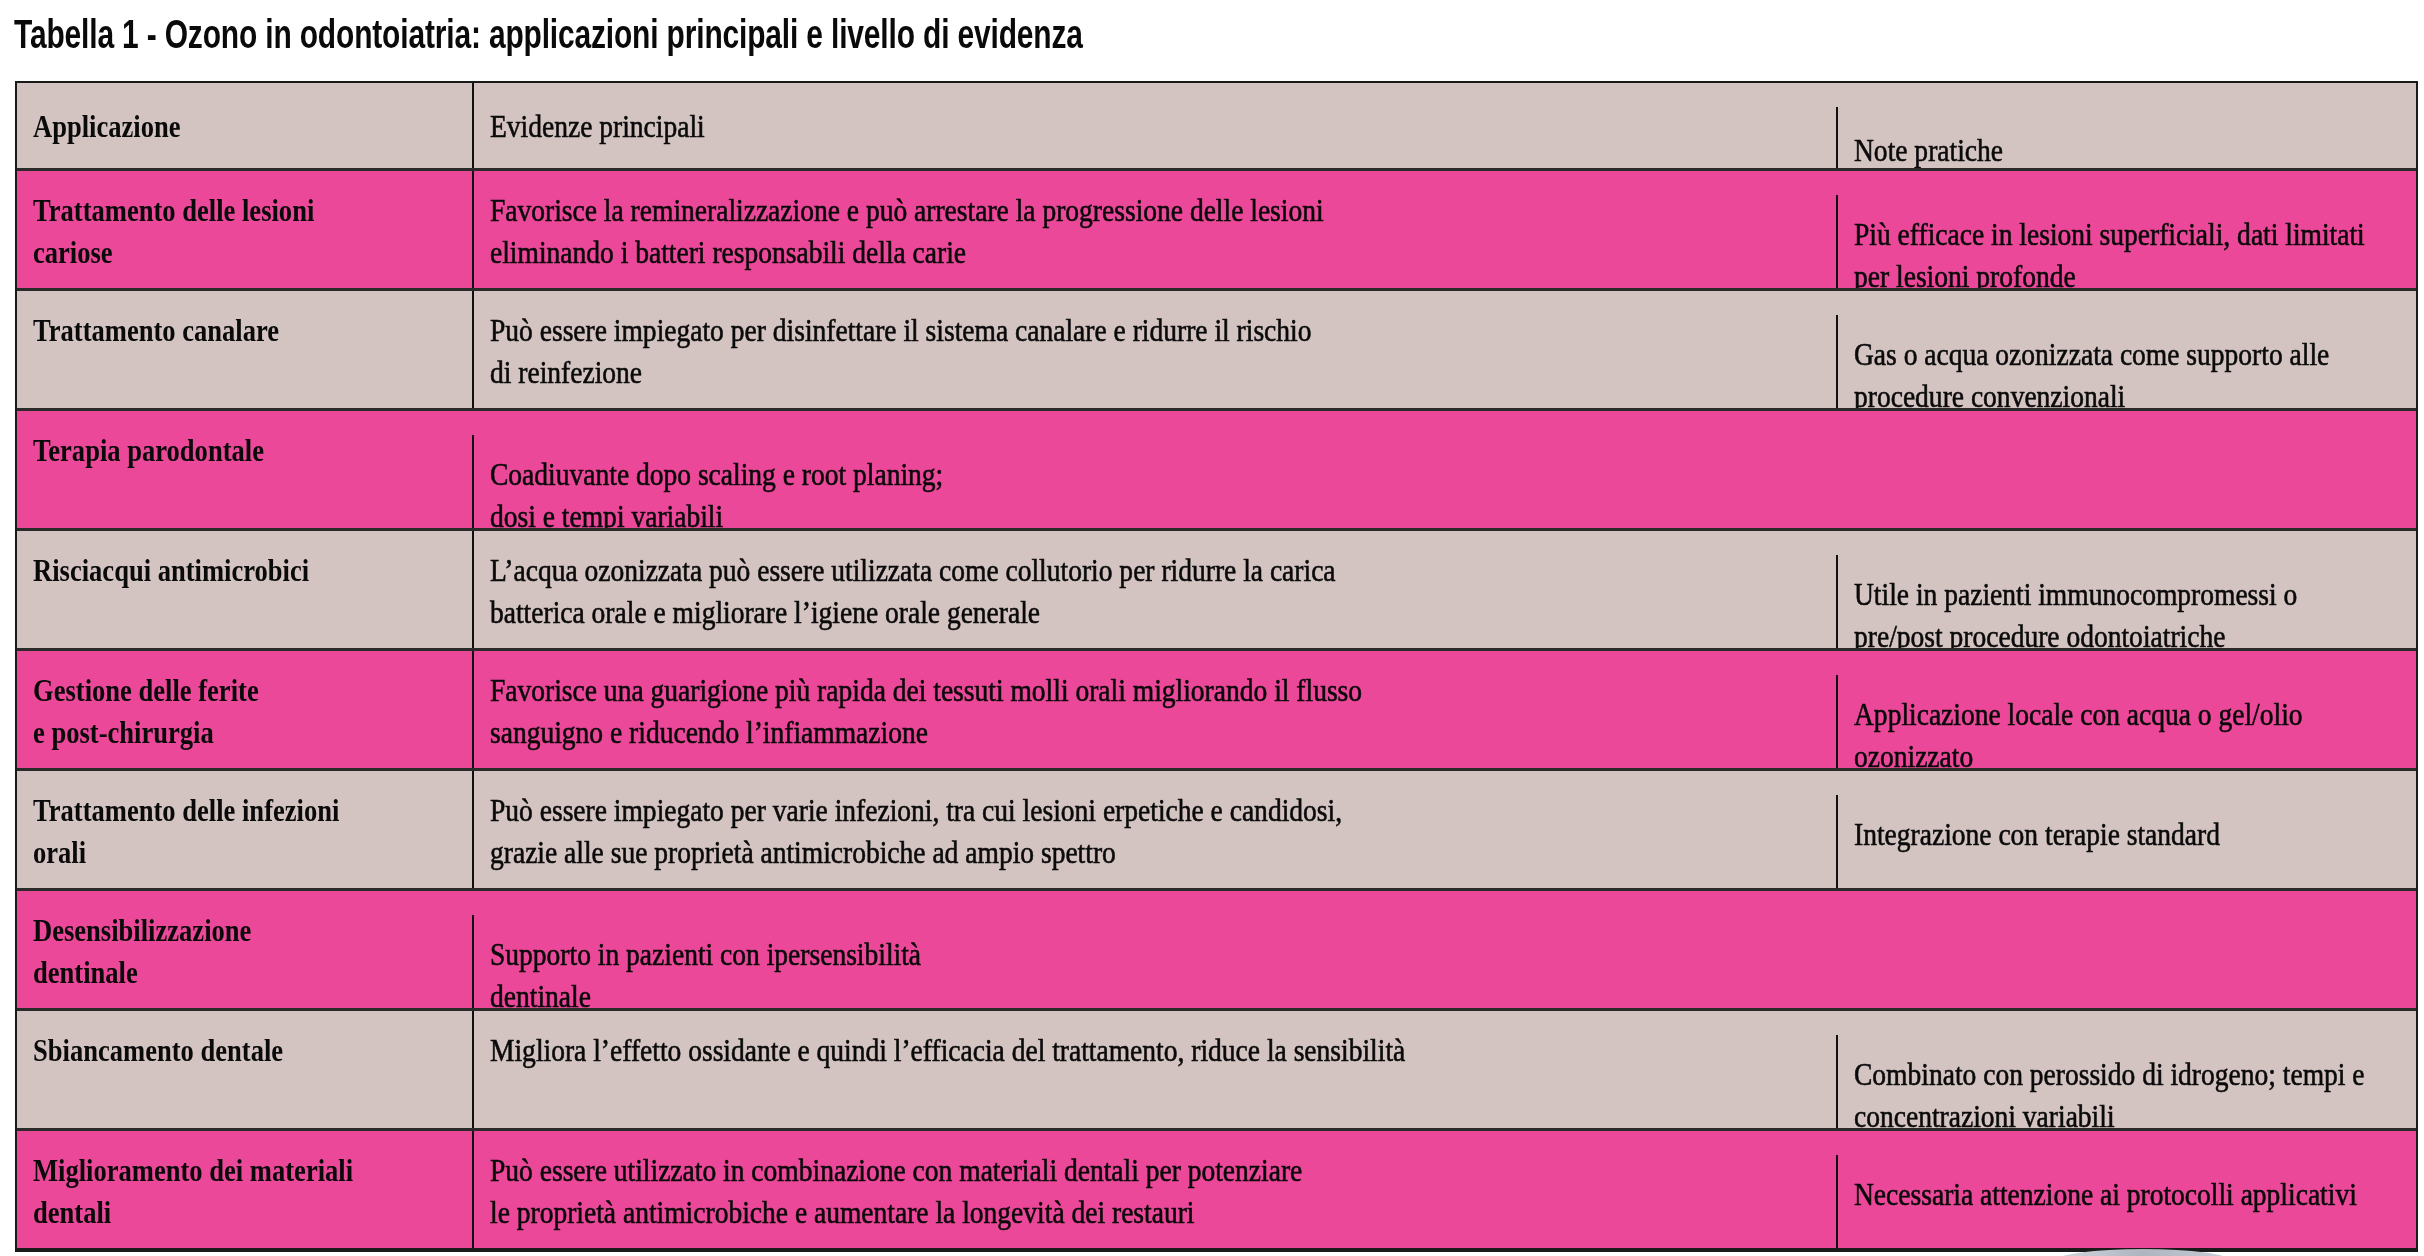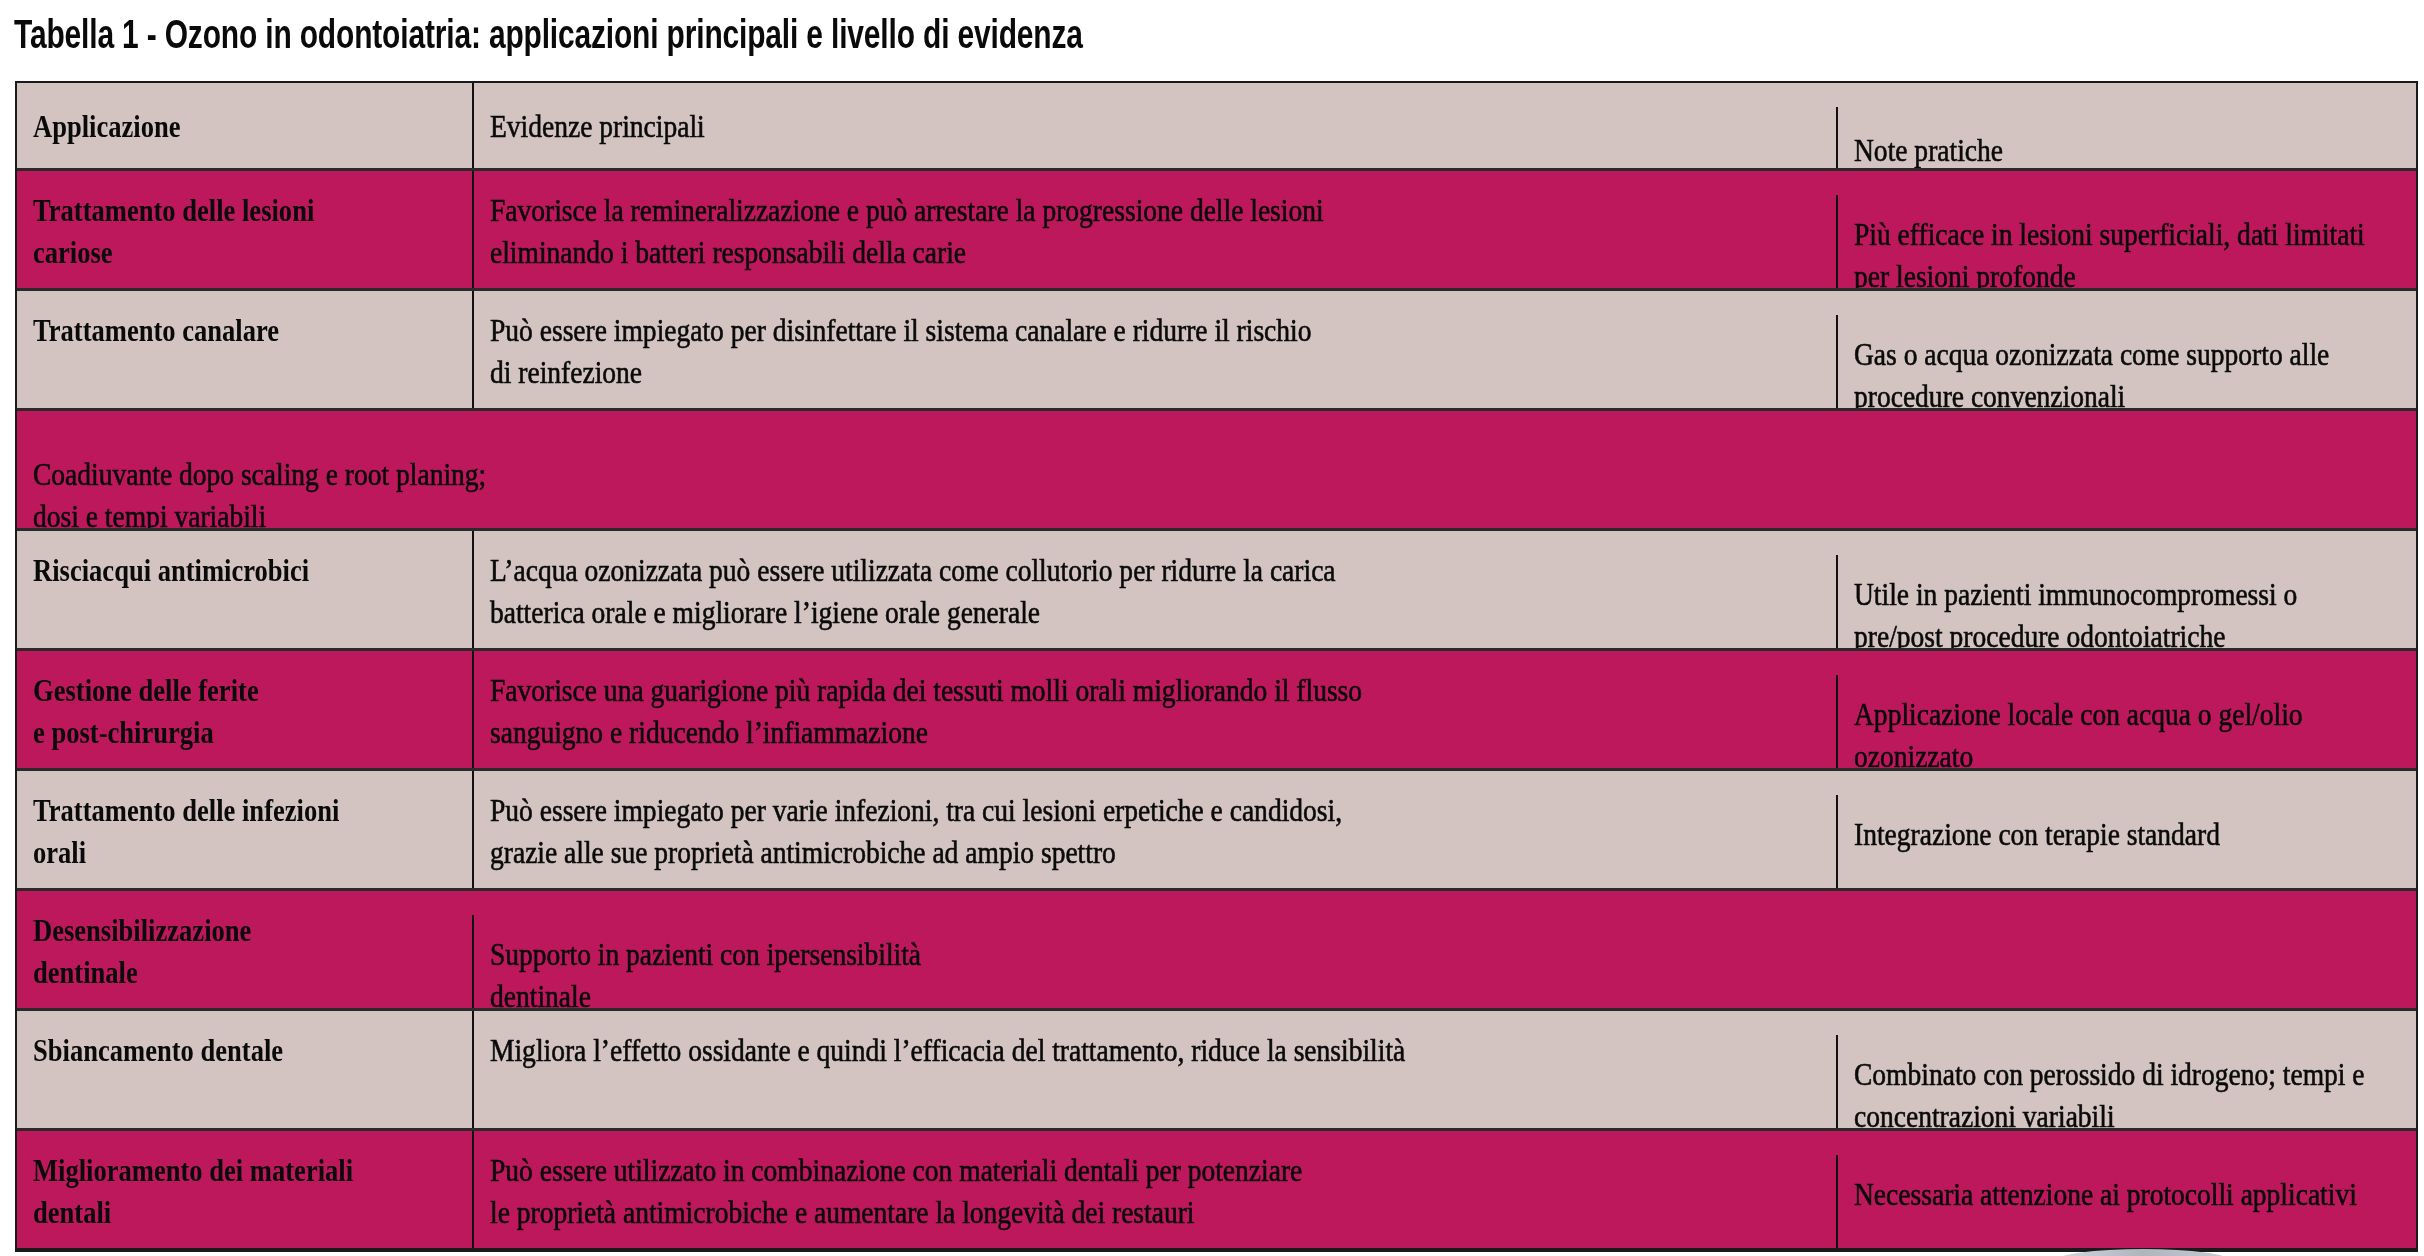--- a/index.html
+++ b/index.html
@@ -41,21 +41,21 @@
       height: 120px;
       border-top: 3px solid #2a2a2a;
       box-sizing: border-box;
     }
     .row.header {
       height: 85px;
       border-top: none;
       background: #d3c4c2;
     }
     .row.shaded { background: #d3c4c2; }
-    .row.plain { background: #be185d; }
+    .row.plain { background: #ec4899; }
     .cell {
       box-sizing: border-box;
       padding: 18px 0 0 16px;
       overflow: hidden;
       position: relative;
       font-family: Liberation Serif, serif;
     }
     .cell + .cell { border-left: 2px solid #111; }
     .c1 { width: 455px; }
     .c2 { width: 1364px; }
@@ -126,20 +126,23 @@
         <div class="cell c2">
           <span class="line">Può essere impiegato per disinfettare il sistema canalare e ridurre il rischio</span>
           <span class="line">di reinfezione</span>
         </div>
         <div class="cell c3">
           <span class="line">Gas o acqua ozonizzata come supporto alle</span>
           <span class="line">procedure convenzionali</span>
         </div>
       </div>
       <div class="row plain">
+        <div class="cell c1">
+          <span class="line">Terapia parodontale</span>
+        </div>
         <div class="cell c3">
           <span class="line">Coadiuvante dopo scaling e root planing;</span>
           <span class="line">dosi e tempi variabili</span>
         </div>
       </div>
       <div class="row shaded">
         <div class="cell c1">
           <span class="line">Risciacqui antimicrobici</span>
         </div>
         <div class="cell c2">

